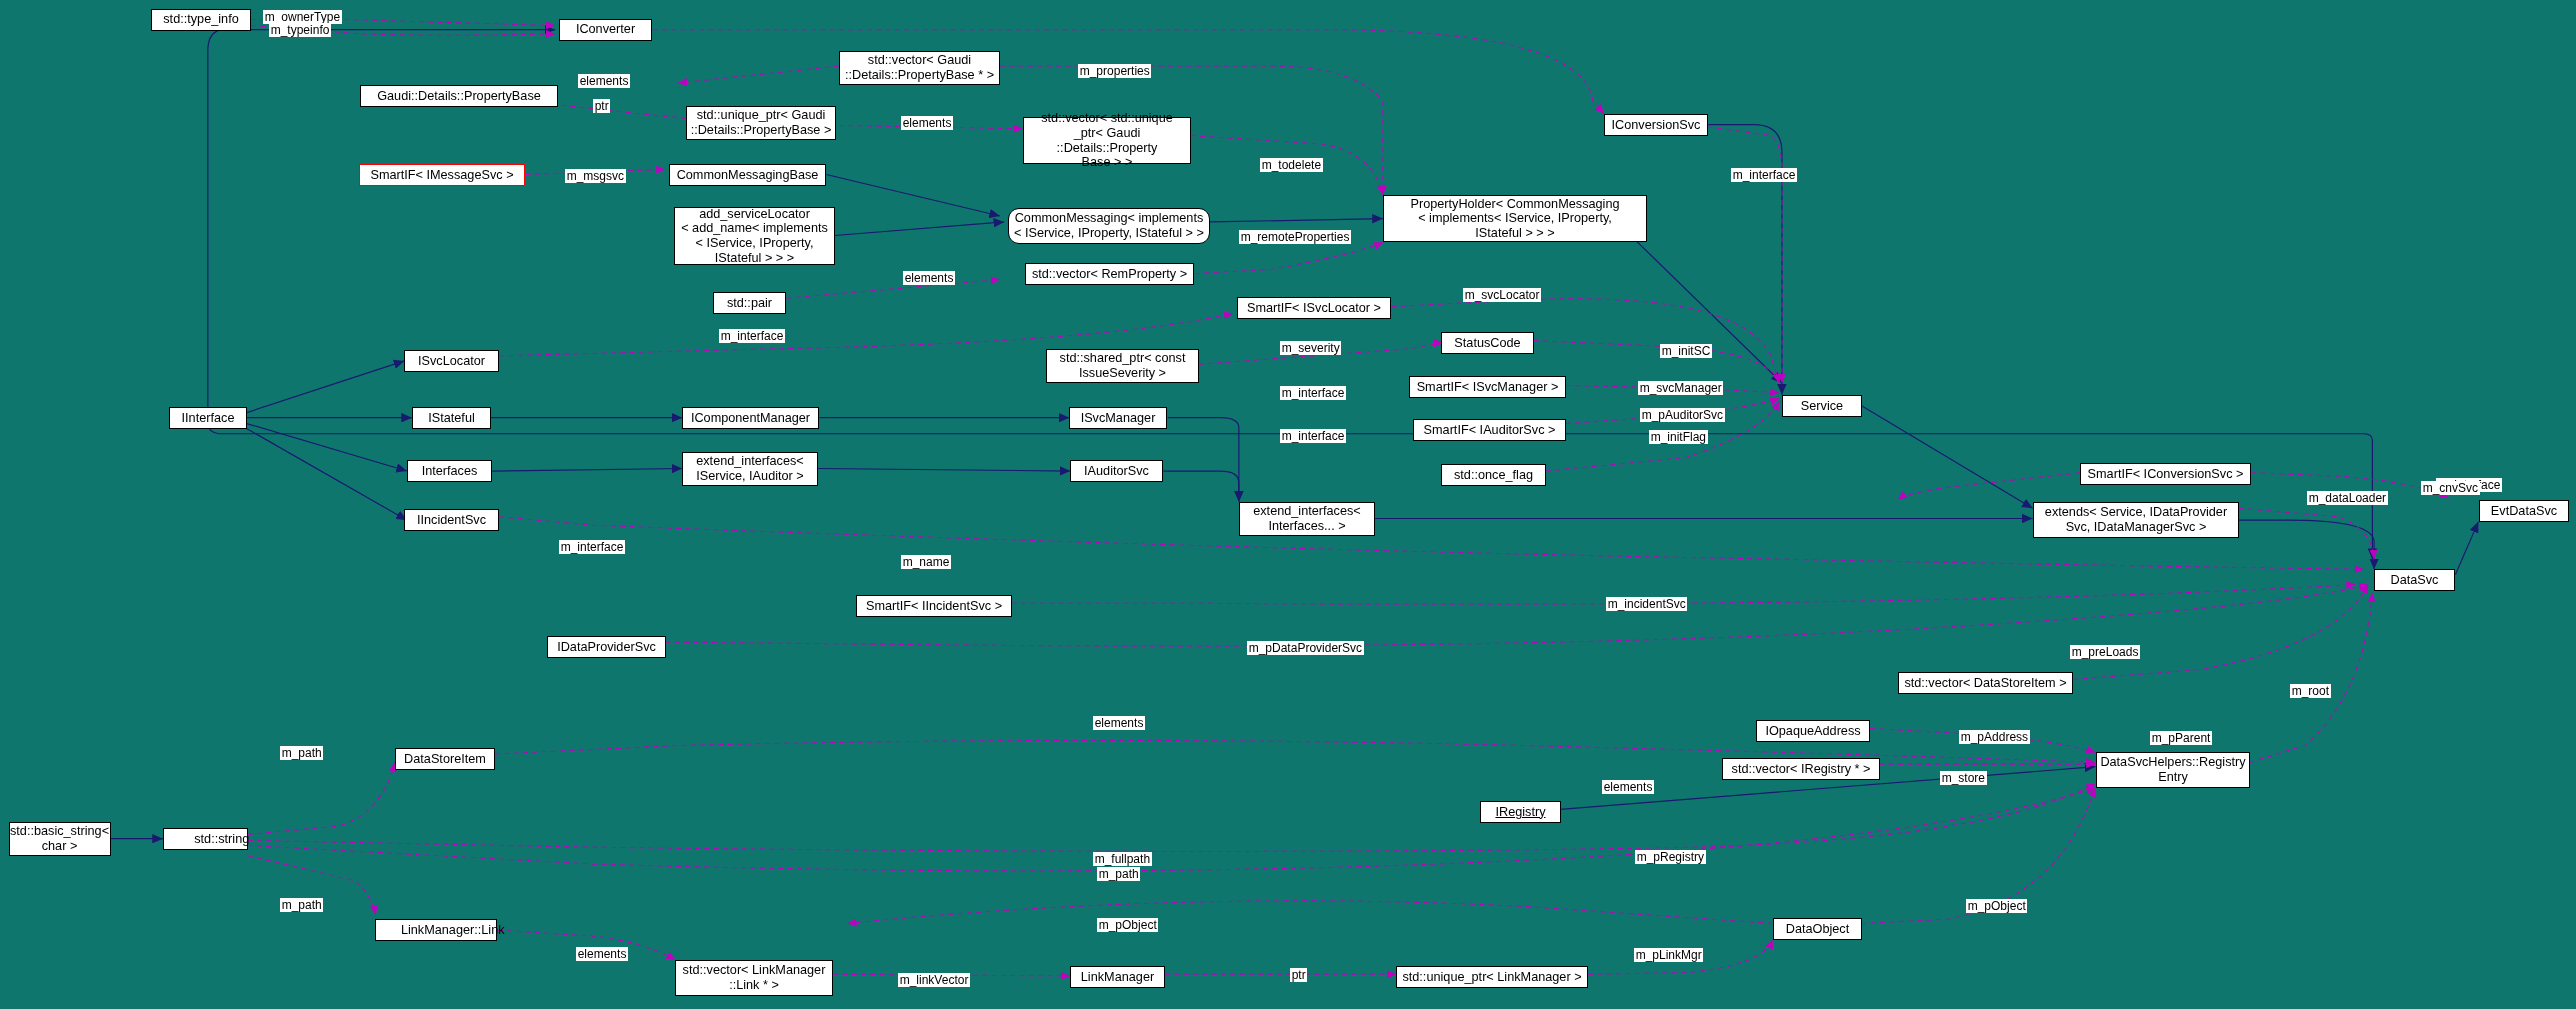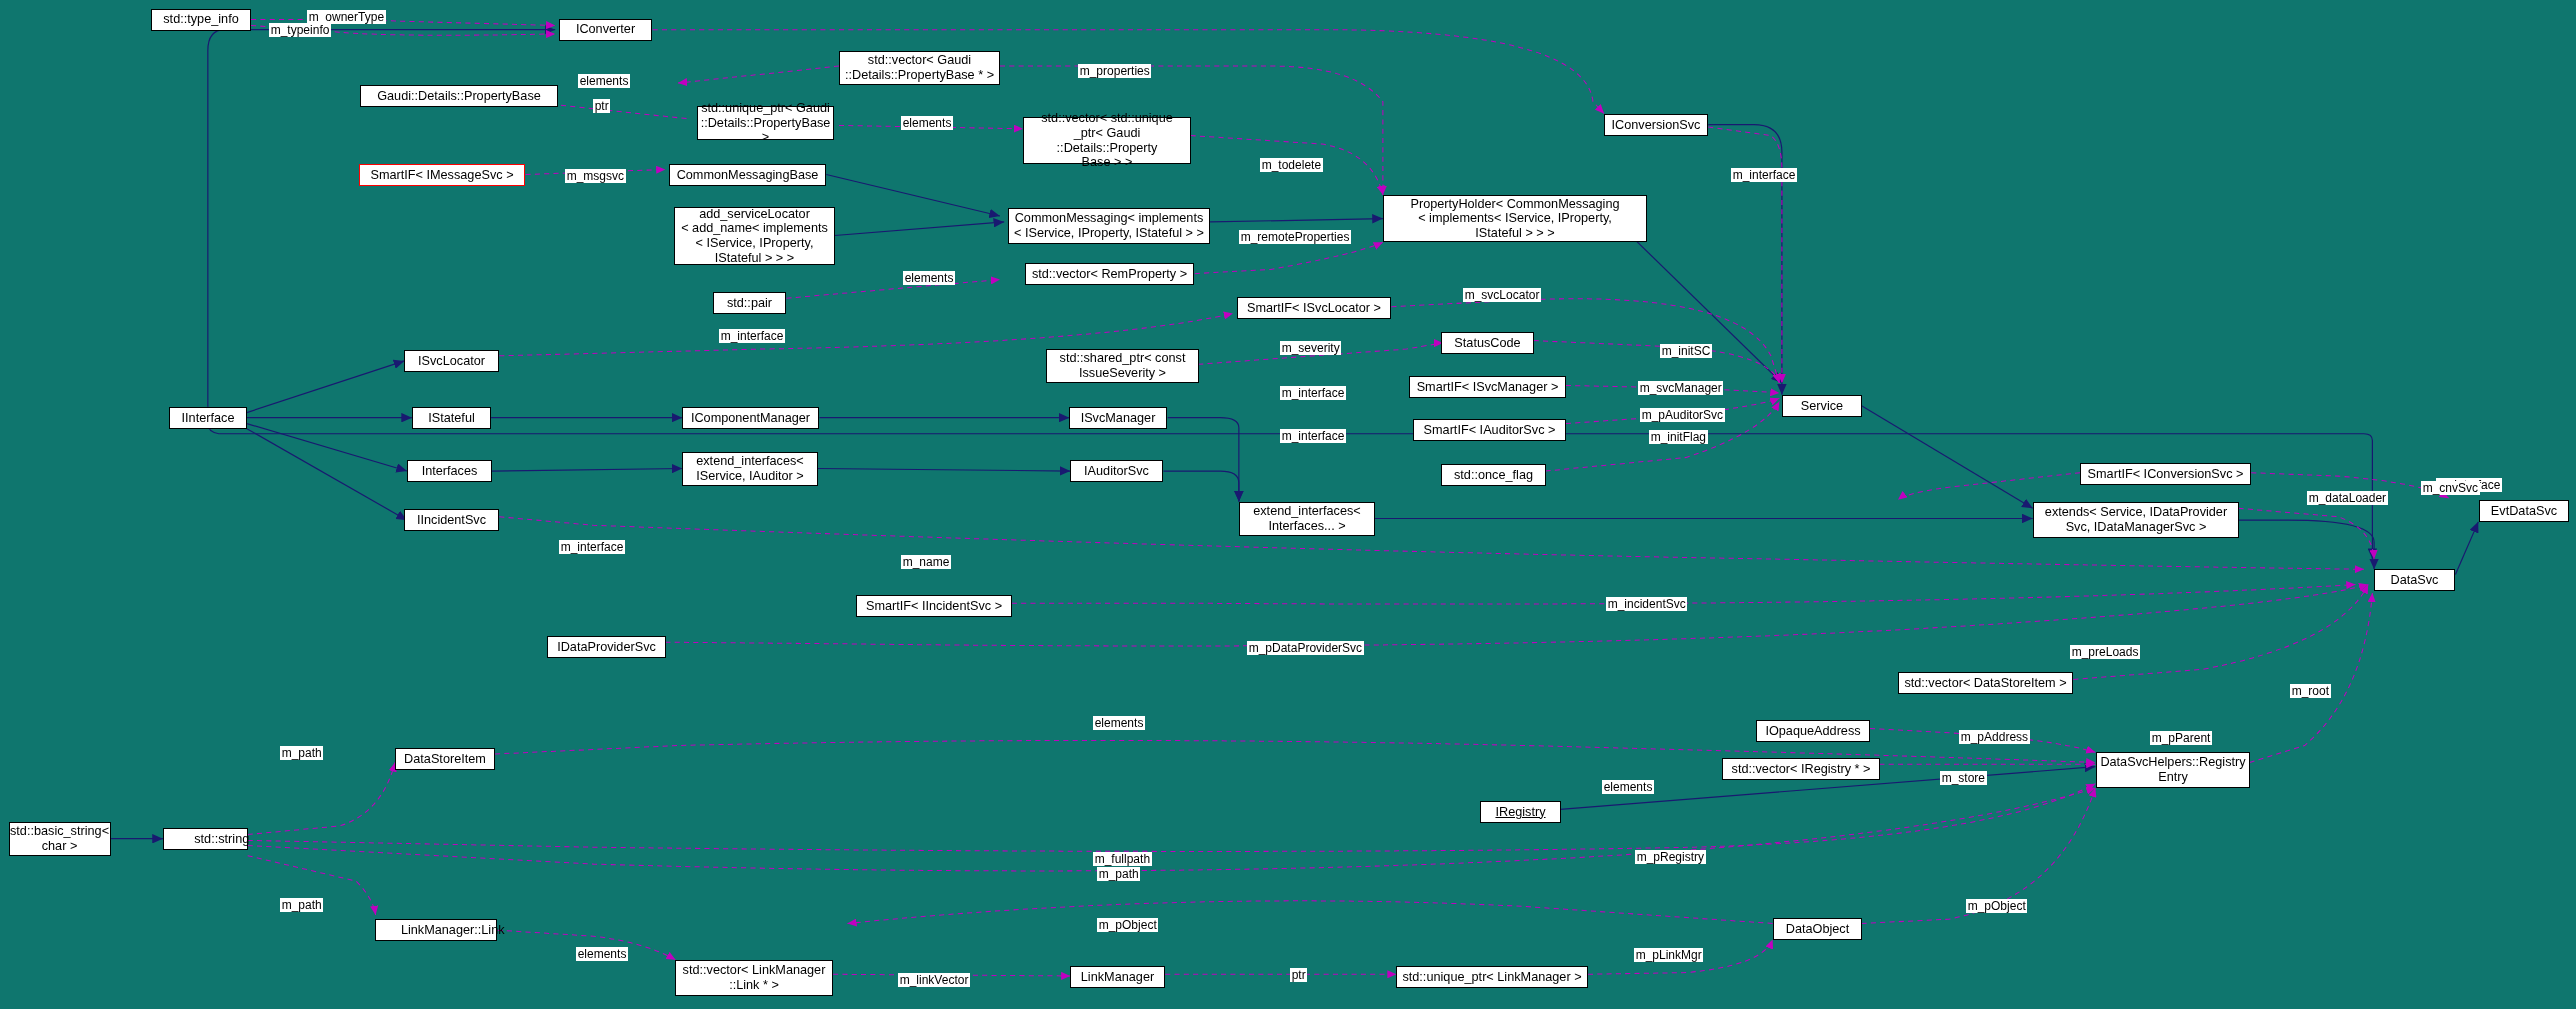--- a/index.html
+++ b/index.html
@@ -107,39 +107,39 @@
       <span>IConverter</span>
     </div>
   <div class="node" style="left:839px;top:51px;width:161px;height:34px;white-space:pre-line;"><span>std::vector&lt; Gaudi
 ::Details::PropertyBase * &gt;</span></div>
   <div class="node" style="left:1604px;top:114px;width:104px;height:22px;">
       <span>IConversionSvc</span>
     </div>
   <div class="node" style="left:360px;top:85px;width:198px;height:22px;">
       <span>Gaudi::Details::PropertyBase</span>
     </div>
-  <div class="node" style="left:686px;top:106px;width:137px;height:34px;white-space:pre-line;margin-left:11px;"><span>std::unique_ptr&lt; Gaudi
+  <div class="node" style="left:686px;top:106px;width:150px;height:34px;white-space:pre-line;"><span>std::unique_ptr&lt; Gaudi
 ::Details::PropertyBase &gt;</span></div>
   <div class="node" style="left:1023px;top:117px;width:168px;height:47px;white-space:pre-line;"><span>std::vector&lt; std::unique
 _ptr&lt; Gaudi ::Details::Property
 Base &gt; &gt;</span></div>
   <div class="node red" style="left:359px;top:164px;width:166px;height:22px;">
       <span>SmartIF&lt; IMessageSvc &gt;</span>
     </div>
   <div class="node" style="left:669px;top:164px;width:157px;height:22px;">
       <span>CommonMessagingBase</span>
     </div>
   <div class="node" style="left:1383px;top:195px;width:264px;height:47px;white-space:pre-line;"><span>PropertyHolder&lt; CommonMessaging
 &lt; implements&lt; IService, IProperty,
 IStateful &gt; &gt; &gt;</span></div>
   <div class="node" style="left:674px;top:207px;width:161px;height:58px;white-space:pre-line;"><span>add_serviceLocator
 &lt; add_name&lt; implements
 &lt; IService, IProperty,
 IStateful &gt; &gt; &gt;</span></div>
-  <div class="node" style="left:1008px;top:208px;width:202px;height:36px;white-space:pre-line;"><span>CommonMessaging&lt; implements
+  <div class="node" style="left:1008px;top:208px;width:202px;height:36px;white-space:pre-line;border-radius:11px;"><span>CommonMessaging&lt; implements
 &lt; IService, IProperty, IStateful &gt; &gt;</span></div>
   <div class="node" style="left:1025px;top:263px;width:169px;height:22px;">
       <span>std::vector&lt; RemProperty &gt;</span>
     </div>
   <div class="node" style="left:713px;top:292px;width:73px;height:22px;">
       <span>std::pair</span>
     </div>
   <div class="node" style="left:1237px;top:297px;width:154px;height:22px;">
       <span>SmartIF&lt; ISvcLocator &gt;</span>
     </div>
@@ -235,21 +235,21 @@
     </div>
   <div class="node" style="left:675px;top:960px;width:158px;height:36px;white-space:pre-line;"><span>std::vector&lt; LinkManager
 ::Link * &gt;</span></div>
   <div class="node" style="left:1070px;top:966px;width:95px;height:22px;">
       <span>LinkManager</span>
     </div>
   <div class="node" style="left:1396px;top:966px;width:192px;height:22px;">
       <span>std::unique_ptr&lt; LinkManager &gt;</span>
     </div>
 
-  <div class="elabel" style="left:263px;top:10.2px;margin-left:44px;">m_ownerType</div>
+  <div class="elabel" style="left:263px;top:10.2px;">m_ownerType</div>
   <div class="elabel" style="left:269px;top:23px;">m_typeinfo</div>
   <div class="elabel" style="left:578px;top:74px;">elements</div>
   <div class="elabel" style="left:1078px;top:64px;">m_properties</div>
   <div class="elabel" style="left:593px;top:99px;">ptr</div>
   <div class="elabel" style="left:901px;top:116px;">elements</div>
   <div class="elabel" style="left:1731px;top:168px;">m_interface</div>
   <div class="elabel" style="left:565px;top:169px;">m_msgsvc</div>
   <div class="elabel" style="left:1260px;top:158px;">m_todelete</div>
   <div class="elabel" style="left:1239px;top:230px;">m_remoteProperties</div>
   <div class="elabel" style="left:903px;top:271px;">elements</div>

